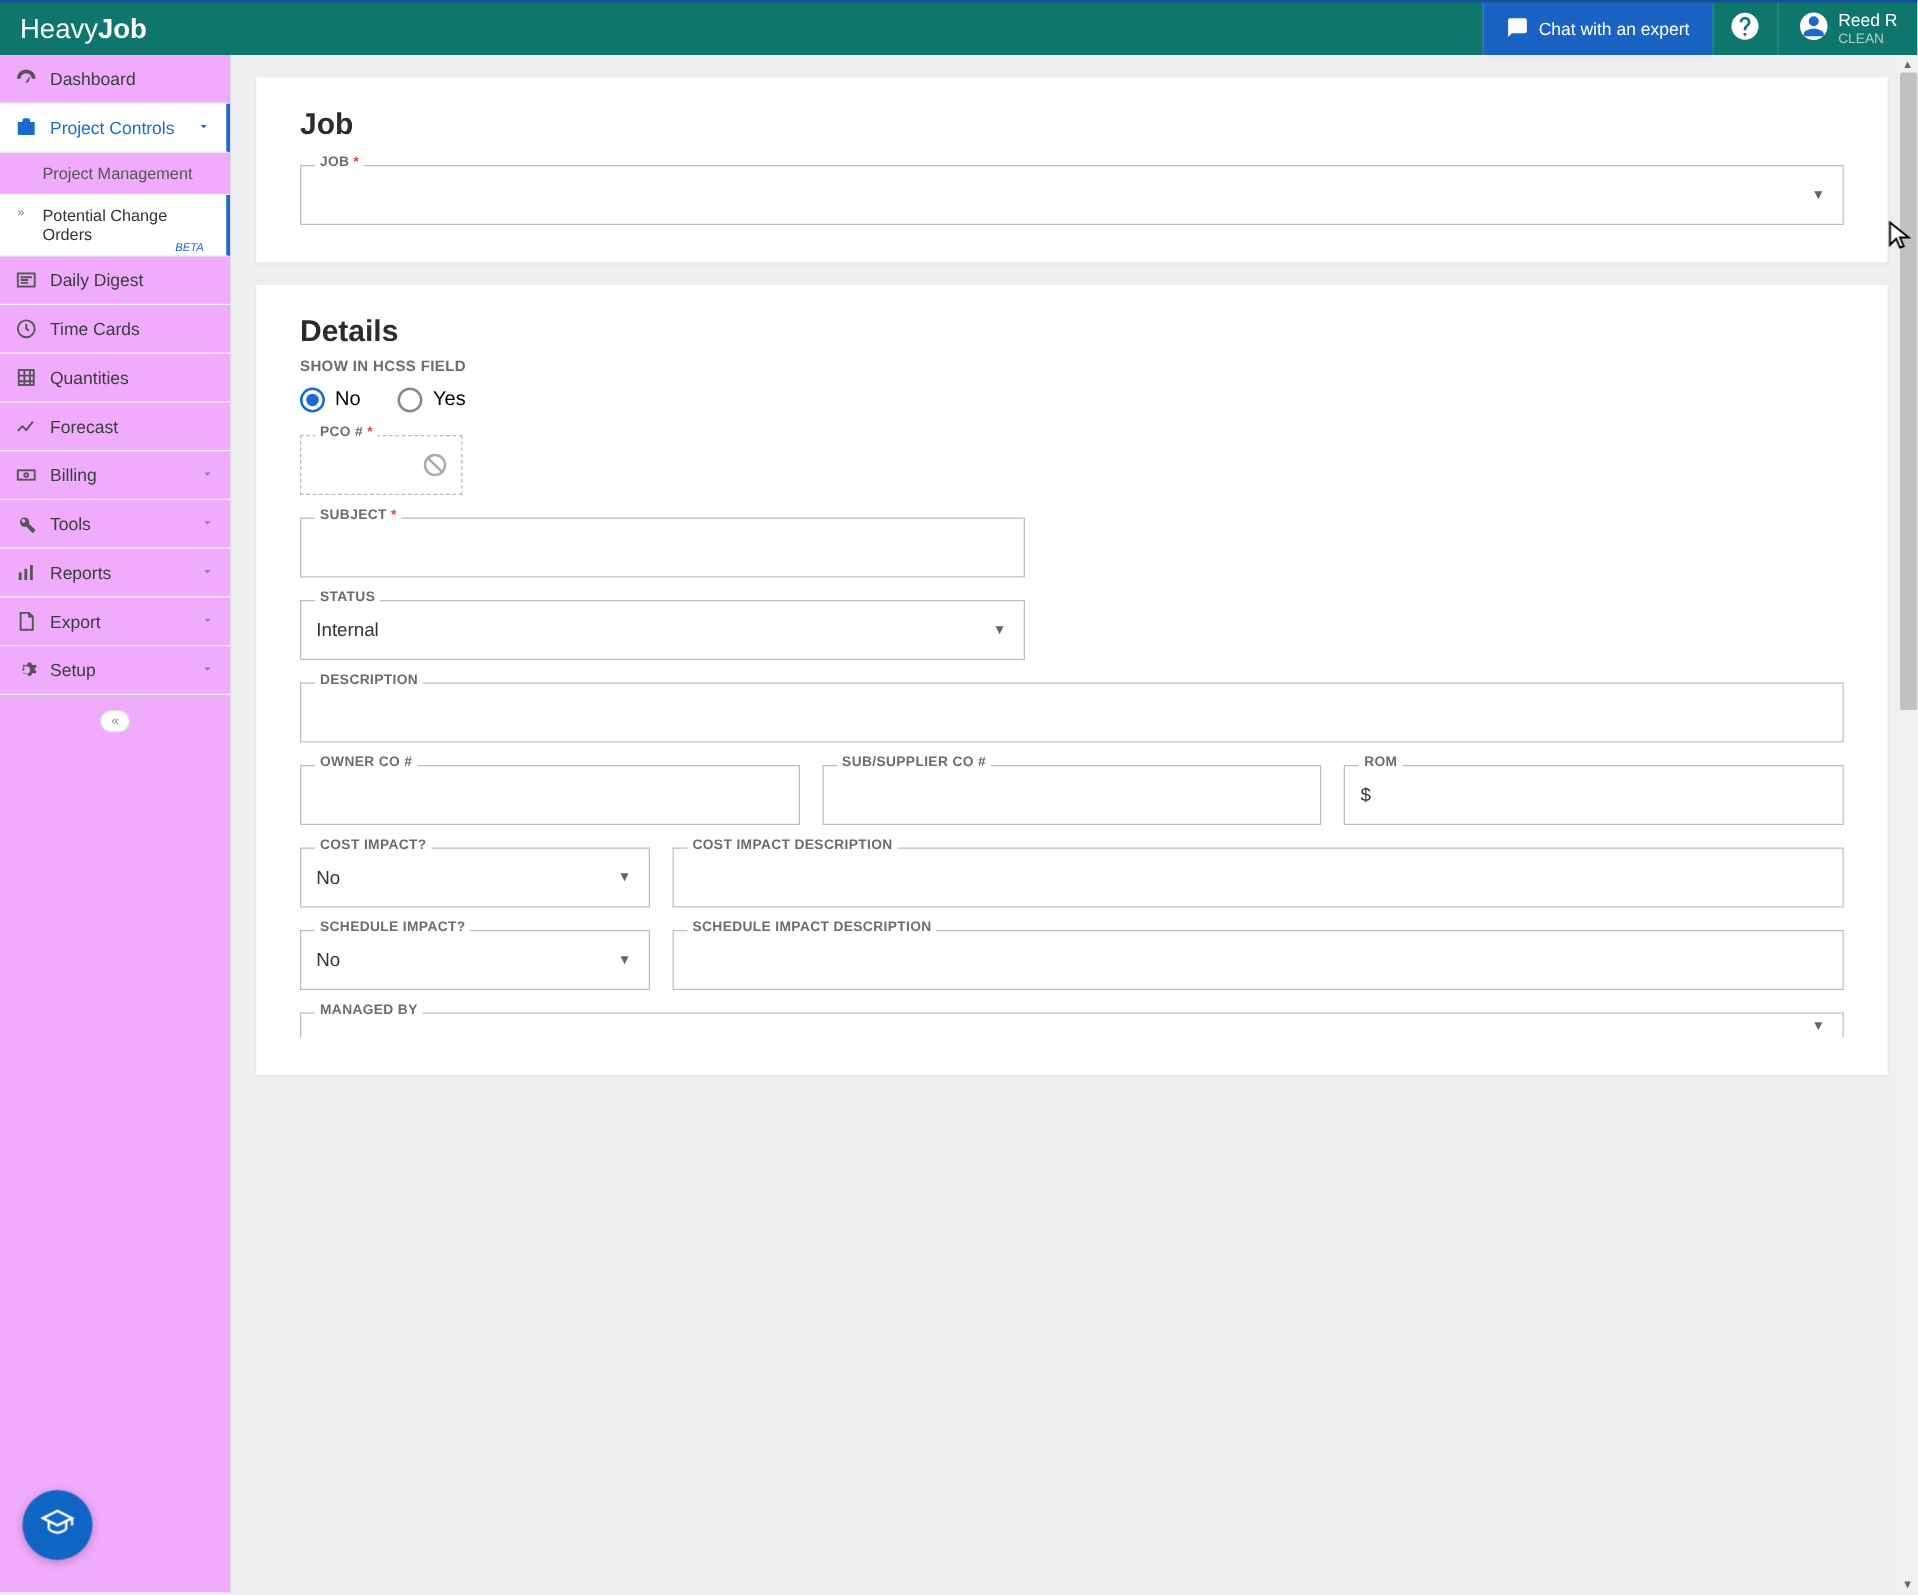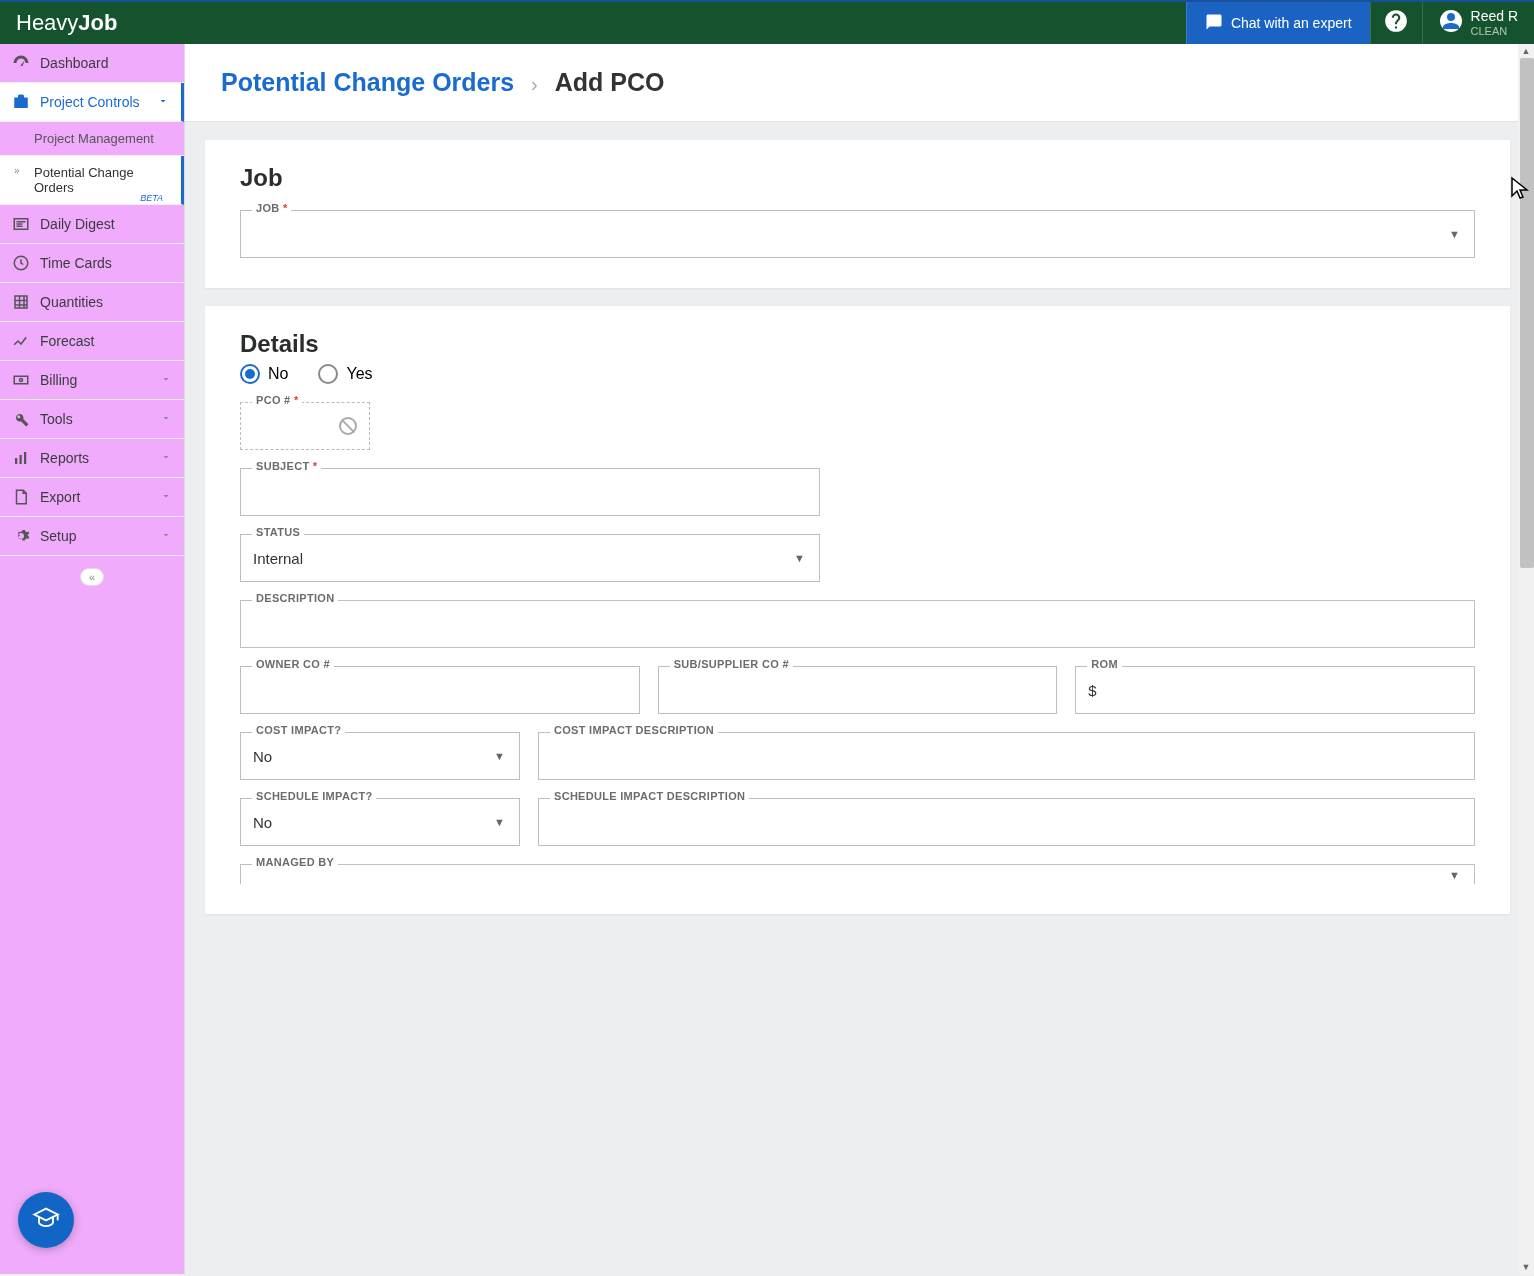--- a/index.html
+++ b/index.html
@@ -2,21 +2,21 @@
 <html><head>
   <meta charset="utf-8">
   <style>
     * { box-sizing: border-box; margin: 0; padding: 0; }
     body {
       font-family: -apple-system, BlinkMacSystemFont, "Segoe UI", Arial, sans-serif;
       background: #eceeef;
       overflow: hidden;
     }
     .top-bar {
-      background: #14532d;
+      background: #0f766e;
       height: 44px;
       display: flex;
       align-items: center;
       justify-content: space-between;
       padding: 0 0 0 16px;
       border-top: 2px solid #164f9a;
       gap: 40px;
     }
     .logo {
       color: #fff;
@@ -439,39 +439,35 @@
         </span>
       <span>Setup</span>
       <span class="chevron"><svg width="12" height="12" viewBox="0 0 24 24" fill="#888">
             <path d="M7 10l5 5 5-5z"></path>
           </svg></span>
     </div>
     <div class="collapse-handle">«</div>
   </div>
 
   <div class="main">
-    <div class="breadcrumbs">
-      <span class="bc-link">Potential Change Orders</span>
-      <span class="bc-sep">›</span>
-      <span class="bc-current">Add PCO</span>
-    </div>
 
     <div class="content-pad">
       <div class="panel">
         <h2>Job</h2>
         <div class="field w-job">
           <span class="field-label"><span>JOB</span> <span class="req">*</span></span>
           <div class="field-box">
             <span class="dropdown-caret">▼</span>
           </div>
         </div>
       </div>
 
       <div class="panel">
         <h2>Details</h2>
+        <div class="helper-text">SHOW IN HCSS FIELD</div>
         <div class="radio-group">
           <div class="radio-opt">
             <span class="radio checked"></span>
             <span>No</span>
           </div>
           <div class="radio-opt">
             <span class="radio"></span>
             <span>Yes</span>
           </div>
         </div>

